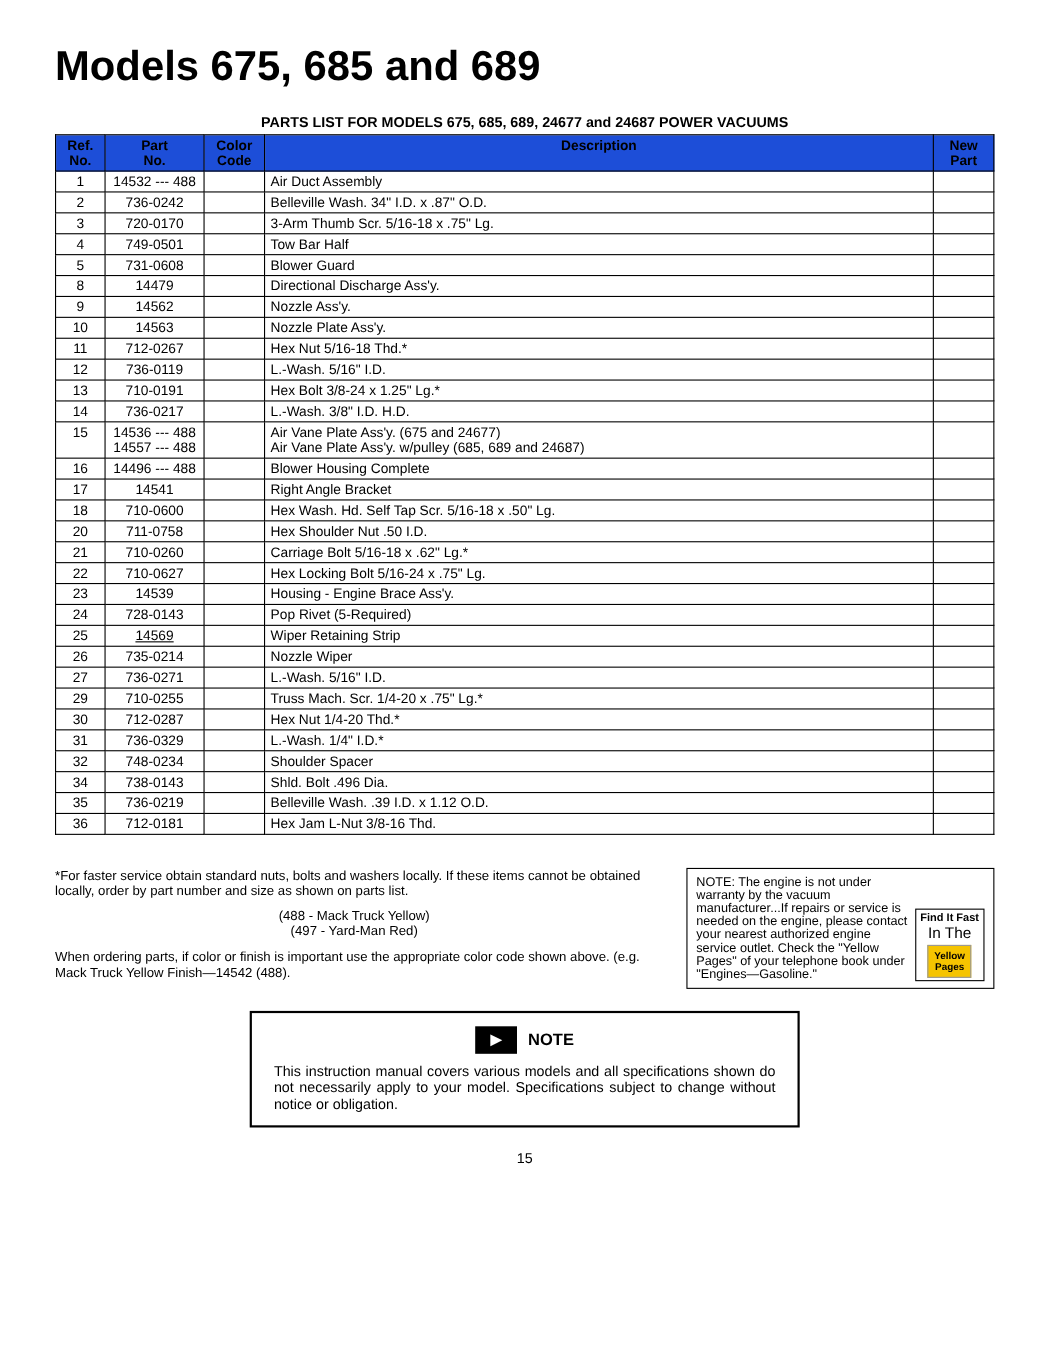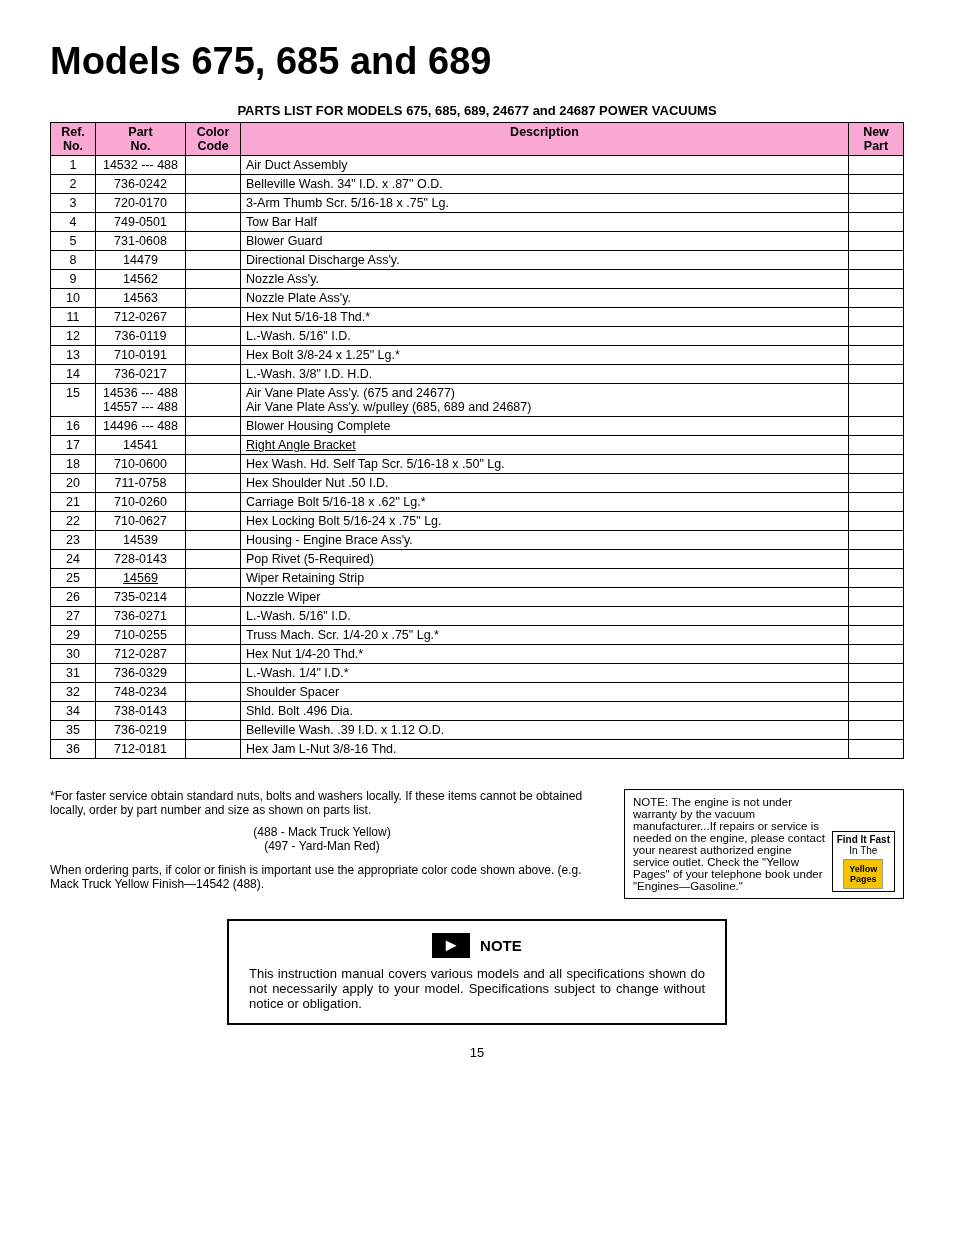--- a/index.html
+++ b/index.html
@@ -31,21 +31,21 @@
     }
     th, td {
       border: 1px solid #000;
       padding: 2px 5px;
       vertical-align: top;
       font-size: 12.5px;
     }
     th {
       text-align: center;
       font-weight: bold;
-      background: #f9a8d4;
+      background: #1d4ed8;
     }
     td.ref-col { text-align: center; width: 45px; white-space: pre-line; }
     td.part-col { text-align: center; width: 90px; white-space: pre-line; }
     td.color-col { text-align: center; width: 55px; }
     td.desc-col { text-align: left; }
     td.new-part-col { text-align: center; width: 55px; }
     .footer-section {
       display: flex;
       gap: 30px;
       margin-top: 30px;
@@ -84,21 +84,21 @@
       align-items: center;
       justify-content: center;
       background: #fff;
       flex-shrink: 0;
     }
     .find-it-fast-box .title {
       font-weight: bold;
       font-size: 10px;
     }
     .find-it-fast-box .sub {
-      font-size: 10px;
+      font-size: 14px;
     }
     .yellow-pages-icon {
       width: 40px;
       height: 30px;
       background: #f5c400;
       border: 1px solid #999;
       display: flex;
       align-items: center;
       justify-content: center;
       font-size: 9px;
@@ -262,21 +262,21 @@
         <td class="ref-col" style="white-space: pre-line;">16</td>
         <td class="part-col" style="white-space: pre-line;">14496 --- 488</td>
         <td class="color-col"></td>
         <td class="desc-col" style="white-space: pre-line;">Blower Housing Complete</td>
         <td class="new-part-col"></td>
       </tr>
       <tr>
         <td class="ref-col" style="white-space: pre-line;">17</td>
         <td class="part-col" style="white-space: pre-line;">14541</td>
         <td class="color-col"></td>
-        <td class="desc-col" style="white-space: pre-line; text-decoration: underline;">Right Angle Bracket</td>
+        <td class="desc-col" style="white-space: pre-line;">Right Angle Bracket</td>
         <td class="new-part-col"></td>
       </tr>
       <tr>
         <td class="ref-col" style="white-space: pre-line;">18</td>
         <td class="part-col" style="white-space: pre-line;">710-0600</td>
         <td class="color-col"></td>
         <td class="desc-col" style="white-space: pre-line;">Hex Wash. Hd. Self Tap Scr. 5/16-18 x .50" Lg.</td>
         <td class="new-part-col"></td>
       </tr>
       <tr>

